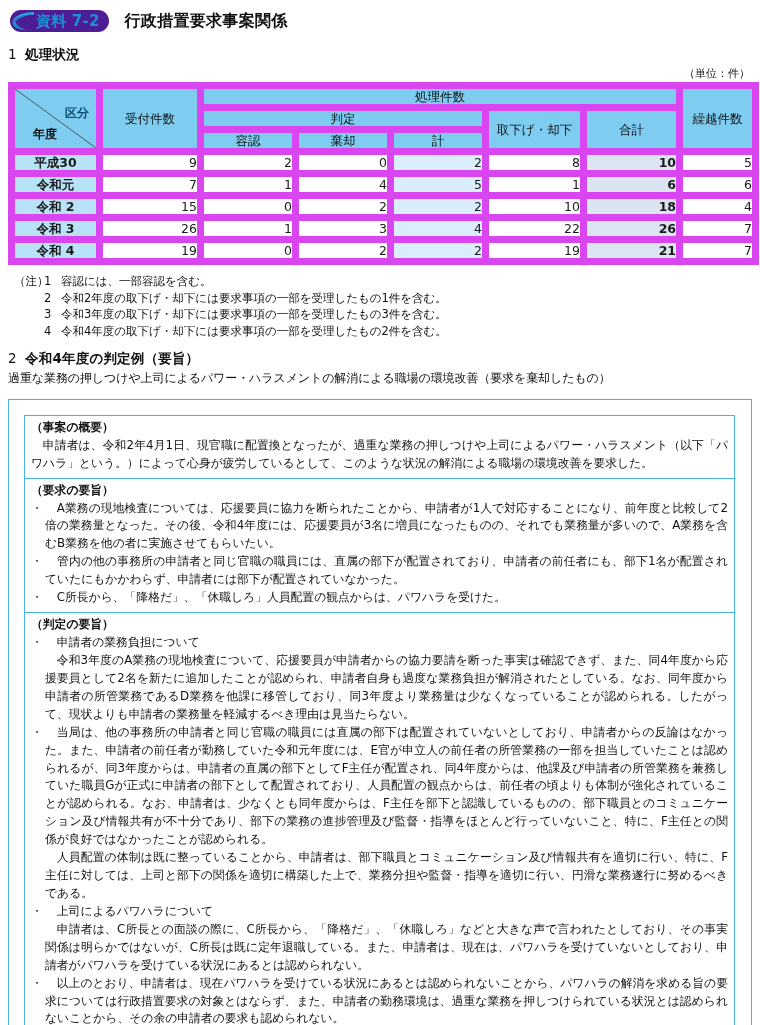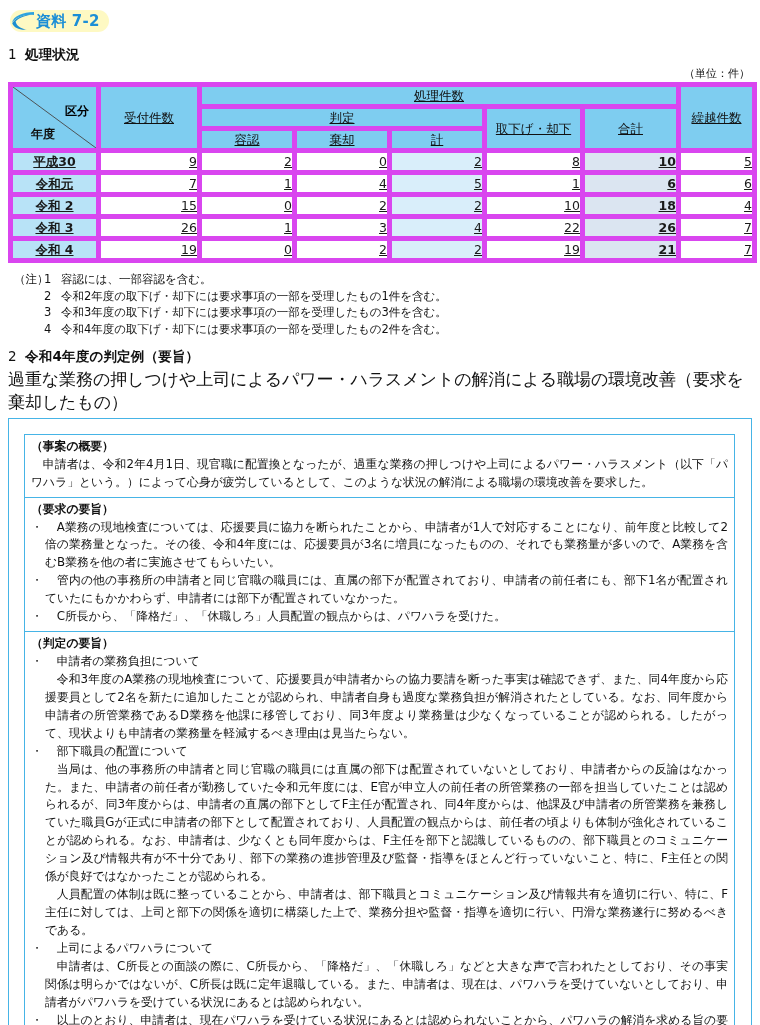--- a/index.html
+++ b/index.html
@@ -19,21 +19,21 @@
   
   .title-row {
     display: flex; align-items: center;
     height: 30px;
     margin-top: 6px;
   }
   .badge {
     position: relative;
     display: inline-flex; align-items: center;
     height: 22px;
-    background: #fef9c3;
+    background: #4c1d95;
     border-radius: 11px;
     padding: 0 9px 0 26px;
     margin-left: 2px;
   }
   .badge .swoosh {
     position: absolute;
     left: 1px; top: 1px;
     width: 25px; height: 20px;
     overflow: hidden;
     pointer-events: none;
@@ -72,25 +72,24 @@
   }
 
   
   table.stat {
     border-collapse: collapse;
     width: 744px;
     table-layout: fixed;
     font-size: 12px;
   }
   table.stat th, table.stat td {
-    border: 5px solid #d946ef;
+    border: 7px solid #d946ef;
     padding: 0;
     height: 22px;
     line-height: 1.1;
-    text-decoration: underline;
   }
   table.stat th {
     background: #7ecdf0;
     font-weight: normal;
     text-align: center;
     color: #111;
     font-size: 12.5px;
   }
   th.sub-light { background: #d4ecf9; }
   th.total-head { background: #b9cee5; }
@@ -111,44 +110,44 @@
 
   
   .corner {
     position: relative;
     background: #7ecdf0;
     padding: 0 !important;
   }
   .corner svg { position: absolute; inset: 0; width: 100%; height: 100%; }
   .corner .kubun {
     position: absolute; right: 7px; top: 18px;
-    font-size: 12px; font-weight: bold; color: #000000;
+    font-size: 12px; font-weight: bold; color: #0c4a6e;
   }
   .corner .nendo {
     position: absolute; left: 18px; bottom: 7px;
     font-size: 12px; font-weight: bold; color: #111;
   }
 
   
   .notes {
     margin: 8px 0 0 6px;
     font-size: 11.5px;
     line-height: 1.45;
     color: #111;
   }
   .note-line { display: flex; }
   .note-label { width: 30px; flex: none; }
   .note-idx { width: 17px; flex: none; text-align: left; }
   .note-txt { flex: 1; }
 
   
   .sub-caption {
-    font-size: 17px;
-    color: #111;
-    margin: 2px 0 4px 0;
+    font-size: 12px;
+    color: #111;
+    margin: 2px 0 12px 0;
     letter-spacing: -.1px;
   }
 
   .outer-box {
     border: 1px solid #46b4e6;
     padding: 16px;
   }
   .inner-box {
     border: 1px solid #46b4e6;
     margin: -1px 0 0 -1px;
@@ -203,20 +202,21 @@
   <div class="title-row">
     <span class="badge">
       <span class="swoosh">
         <svg width="25" height="20" viewBox="0 0 25 20" xmlns="http://www.w3.org/2000/svg">
           <path d="M23 1 C12 1 2 5 1 12 C5 6 14 3 23 4 Z" fill="#2ea3e0"></path>
           <path d="M23 3.5 C13 3.2 5 6.2 1.2 12.2 C3 17 9 19.4 16 18.6 C9.5 17.6 5.5 14.6 4.6 10.4 C8 6.6 15 4 23 3.5 Z" fill="#1e8fd0"></path>
         </svg>
       </span>
       <span class="badge-label">資料 7-2</span>
     </span>
+    <span class="doc-title">行政措置要求事案関係</span>
   </div>
 
   <div class="sec-head">
     <span class="sec-num">1</span>
     <span class="sec-title">処理状況</span>
   </div>
 
   <div class="unit-note">（単位：件）</div>
 
   <table class="stat">
@@ -368,21 +368,20 @@
           <div class="bullet-item">
             <span class="bullet-mark">・</span>
             <span class="bullet-body">
               <span class="sub-title">　申請者の業務負担について</span>
               <p>令和3年度のA業務の現地検査について、応援要員が申請者からの協力要請を断った事実は確認できず、また、同4年度から応援要員として2名を新たに追加したことが認められ、申請者自身も過度な業務負担が解消されたとしている。なお、同年度から申請者の所管業務であるD業務を他課に移管しており、同3年度より業務量は少なくなっていることが認められる。したがって、現状よりも申請者の業務量を軽減するべき理由は見当たらない。</p>
             </span>
           </div>
           <div class="bullet-item">
             <span class="bullet-mark">・</span>
             <span class="bullet-body">
-              <span class="sub-title">　部下職員の配置について</span>
               <p>当局は、他の事務所の申請者と同じ官職の職員には直属の部下は配置されていないとしており、申請者からの反論はなかった。また、申請者の前任者が勤務していた令和元年度には、E官が申立人の前任者の所管業務の一部を担当していたことは認められるが、同3年度からは、申請者の直属の部下としてF主任が配置され、同4年度からは、他課及び申請者の所管業務を兼務していた職員Gが正式に申請者の部下として配置されており、人員配置の観点からは、前任者の頃よりも体制が強化されていることが認められる。なお、申請者は、少なくとも同年度からは、F主任を部下と認識しているものの、部下職員とのコミュニケーション及び情報共有が不十分であり、部下の業務の進捗管理及び監督・指導をほとんど行っていないこと、特に、F主任との関係が良好ではなかったことが認められる。</p>
               <p>人員配置の体制は既に整っていることから、申請者は、部下職員とコミュニケーション及び情報共有を適切に行い、特に、F主任に対しては、上司と部下の関係を適切に構築した上で、業務分担や監督・指導を適切に行い、円滑な業務遂行に努めるべきである。</p>
             </span>
           </div>
           <div class="bullet-item">
             <span class="bullet-mark">・</span>
             <span class="bullet-body">
               <span class="sub-title">　上司によるパワハラについて</span>
               <p>申請者は、C所長との面談の際に、C所長から、「降格だ」、「休職しろ」などと大きな声で言われたとしており、その事実関係は明らかではないが、C所長は既に定年退職している。また、申請者は、現在は、パワハラを受けていないとしており、申請者がパワハラを受けている状況にあるとは認められない。</p>
             </span>

